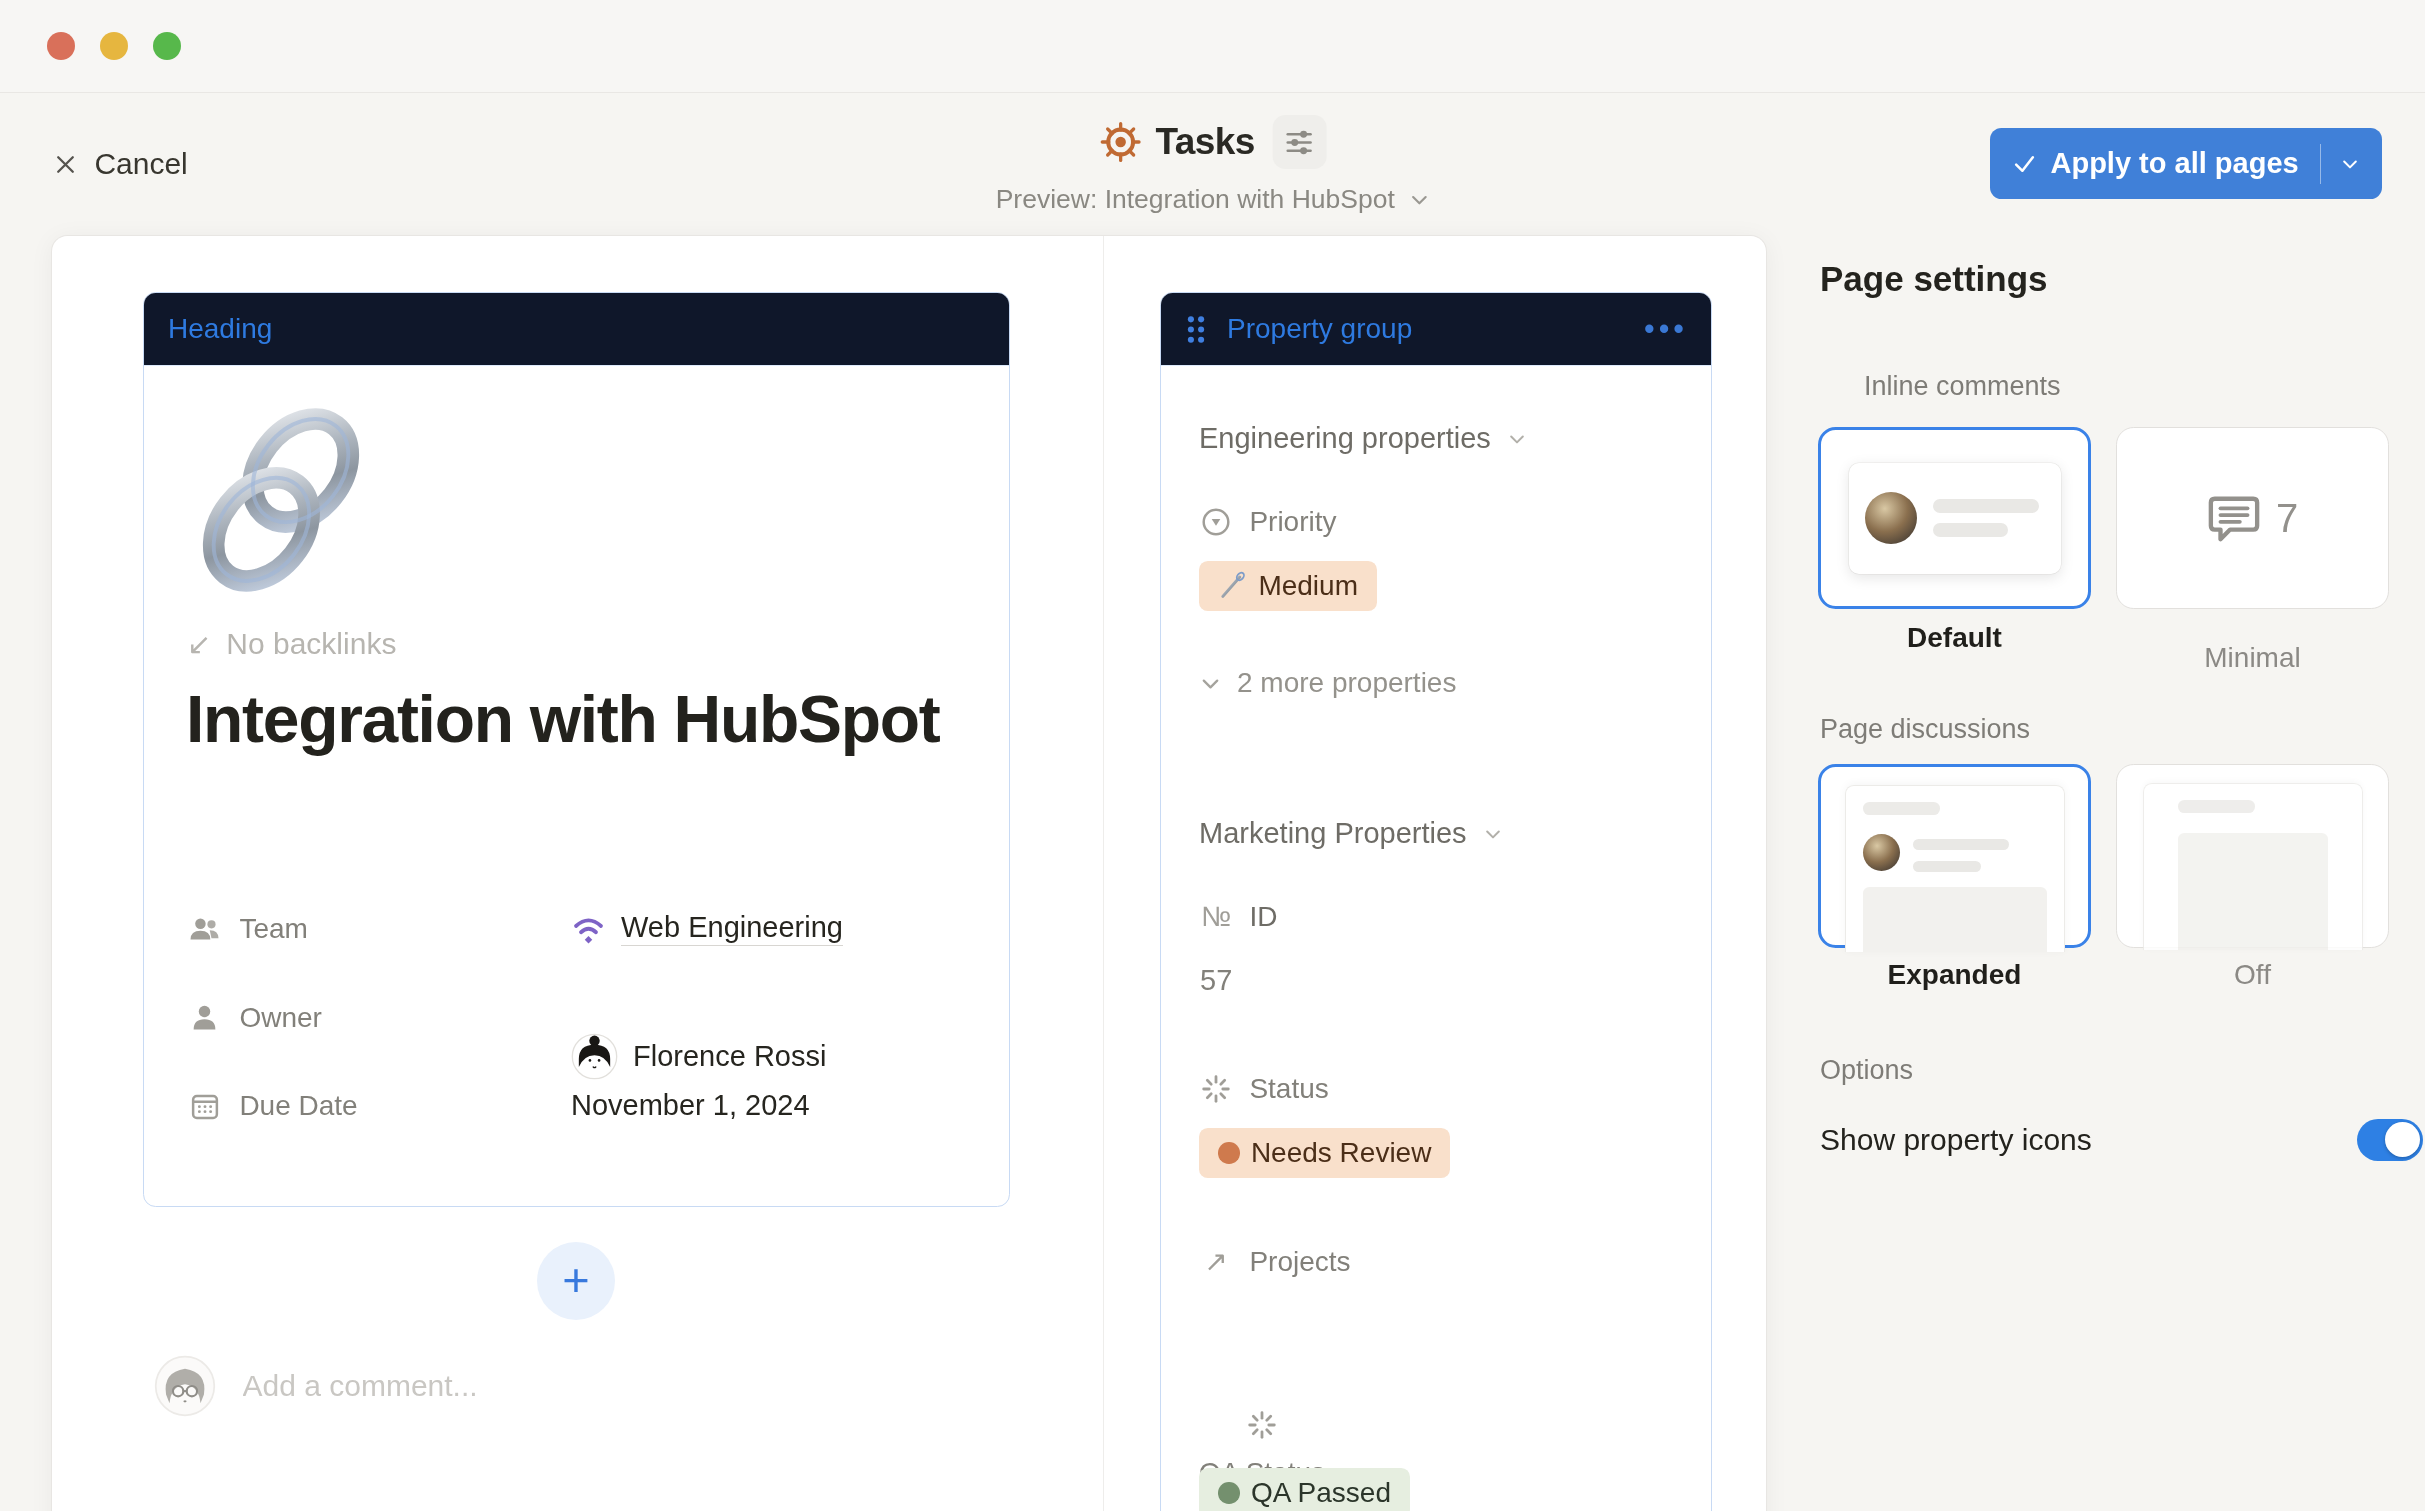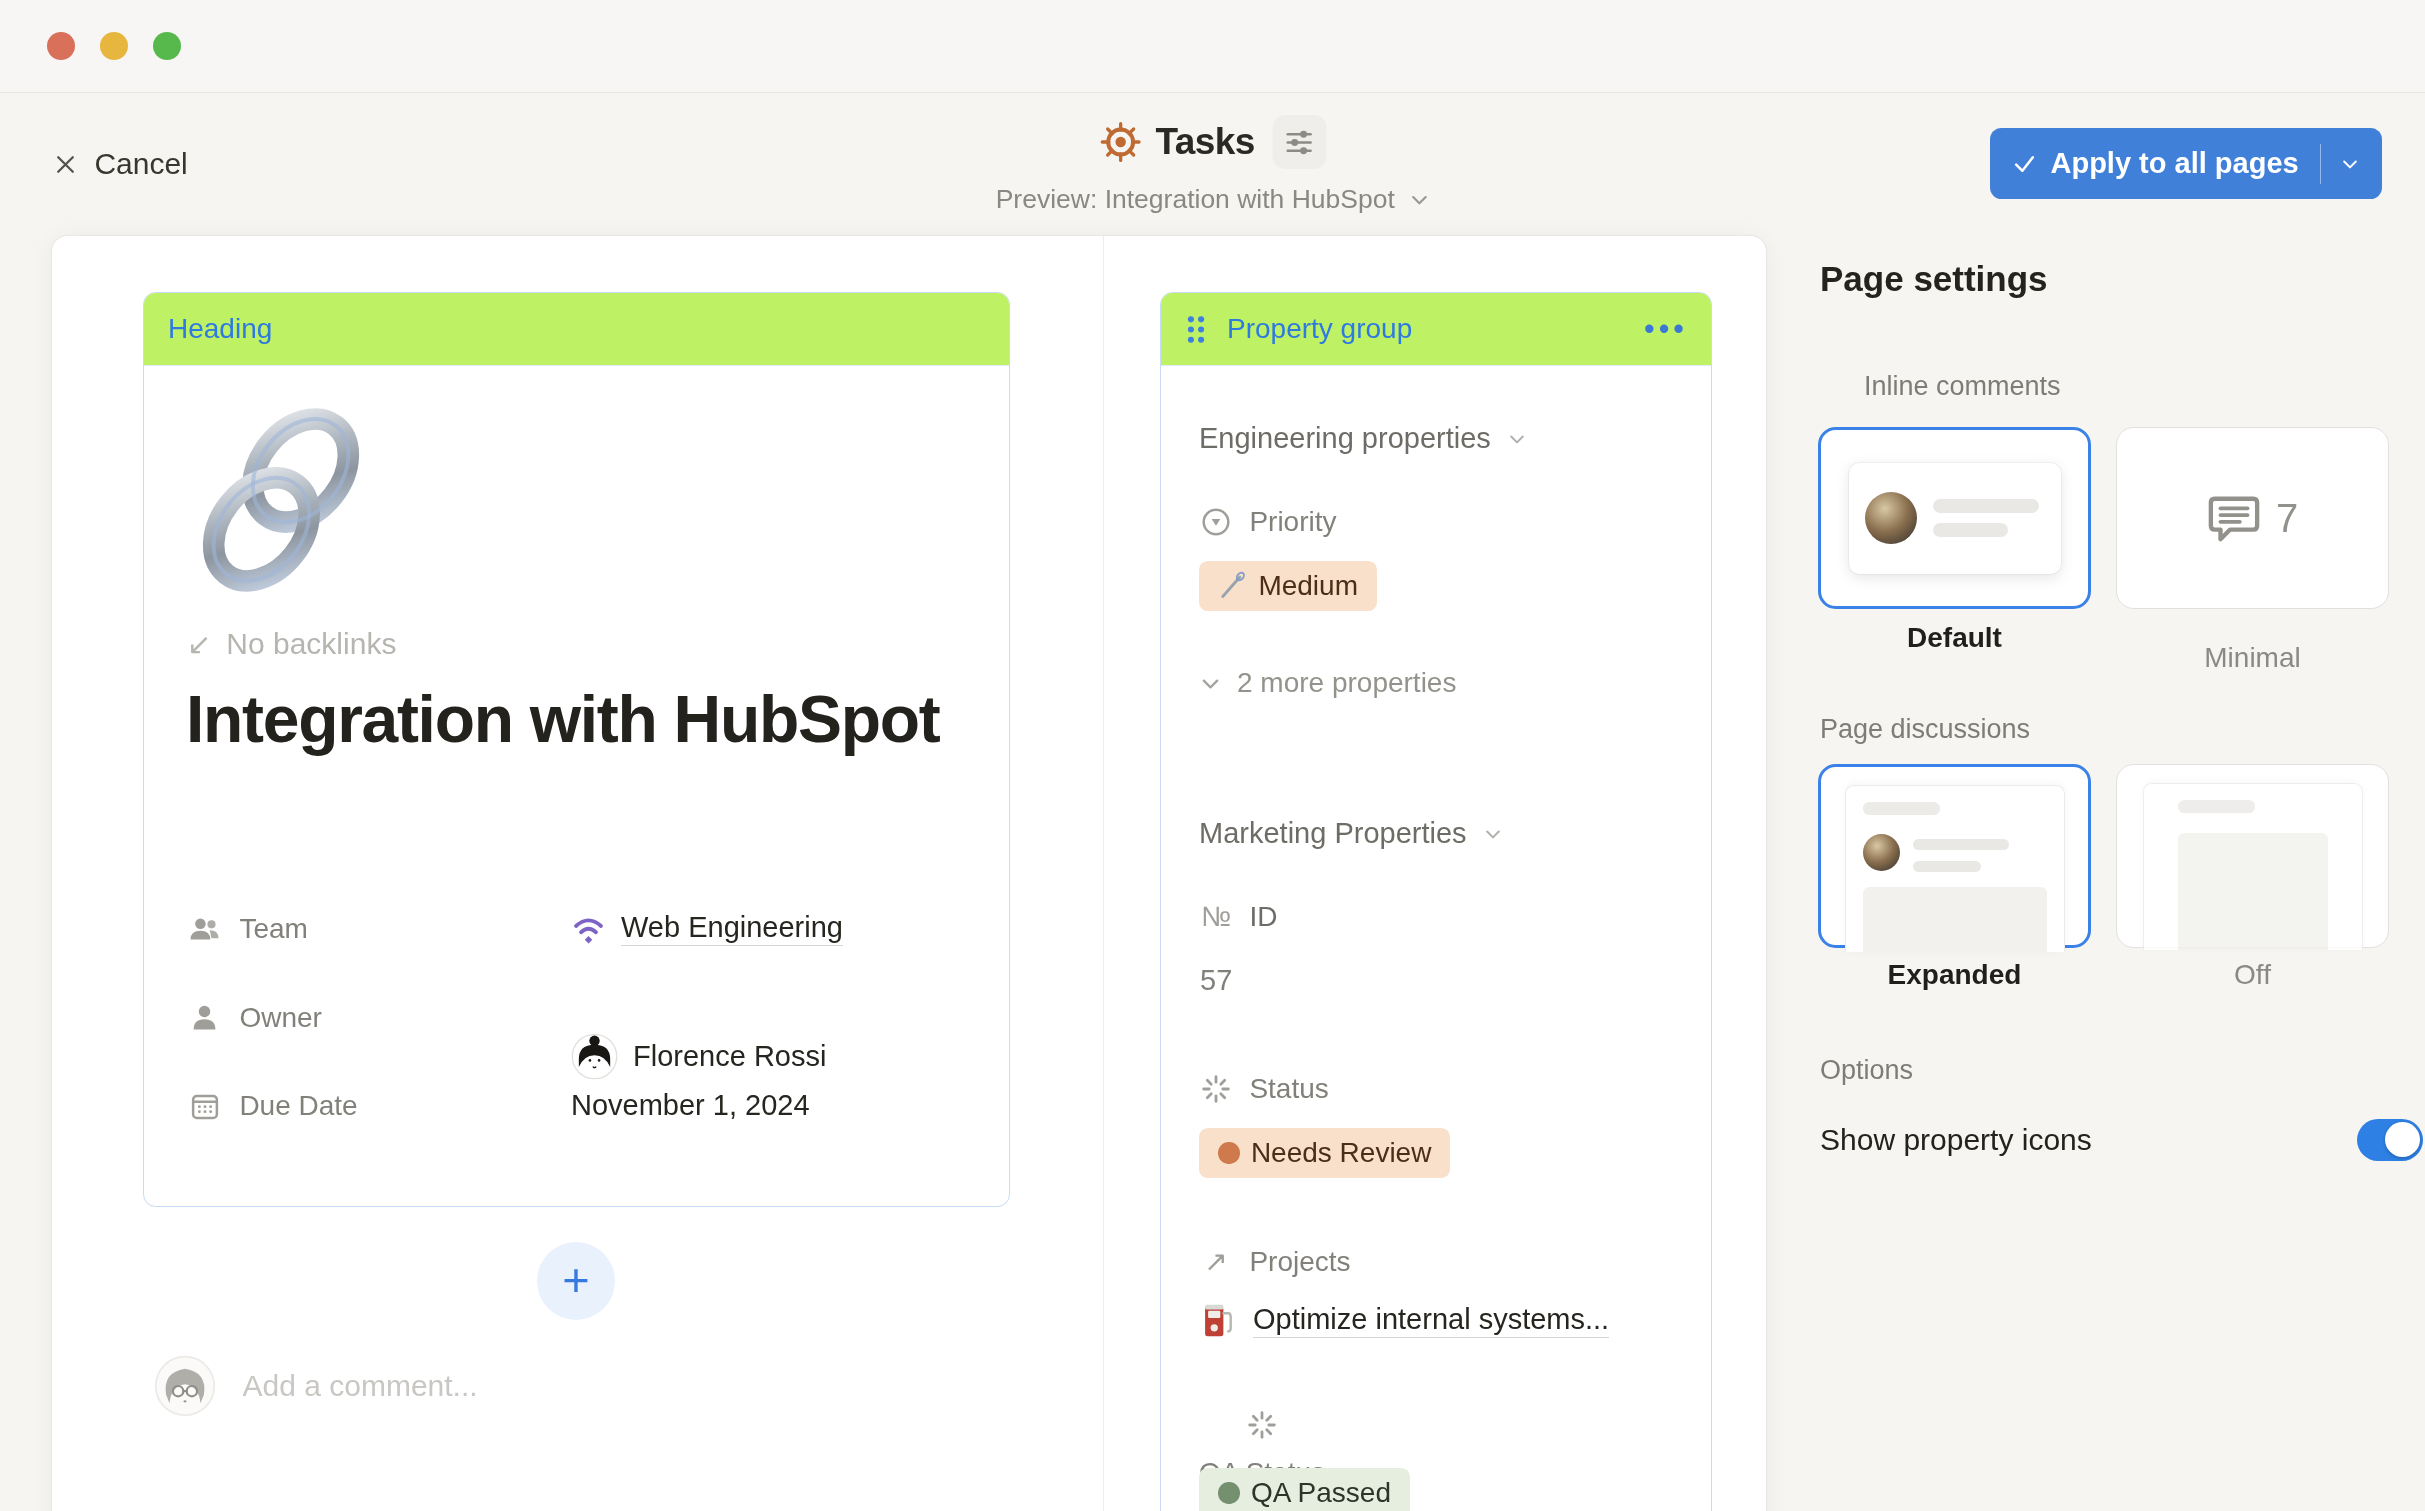--- a/index.html
+++ b/index.html
@@ -33,21 +33,21 @@
   #apply-btn .check { width:25px; height:25px; margin-right:14px; }
   #apply-btn .lbl { font-size:29px; font-weight:600; letter-spacing:0; }
   #apply-btn .divider { width:1.3px; height:40px; background:rgba(255,255,255,.45); margin:0 19px 0 21.5px; }
   #apply-btn .chev { width:20px; height:20px; }
 
   
   #modal { position:absolute; left:51px; top:235px; width:1716px; height:1327px; background:#fff; border:1.3px solid #e8e6e3; border-bottom:none; border-radius:16.4px 16.4px 0 0; overflow:hidden; box-shadow:0 3.8px 25px rgba(0,0,0,.05); }
   #col-divider { position:absolute; left:1051px; top:0; width:1.3px; height:100%; background:#eeedeb; }
 
   .preview-card { position:absolute; border:1.9px solid #c8daf4; border-radius:12.6px; background:#fff; overflow:hidden; }
-  .preview-card .band { height:73px; background:#bef264; display:flex; align-items:center; padding:0 24px; border-bottom:0.6px solid #ddeafc; }
+  .preview-card .band { height:73px; background:#0f172a; display:flex; align-items:center; padding:0 24px; border-bottom:0.6px solid #ddeafc; }
   .preview-card .band .band-label { font-size:28px; font-weight:500; color:#2e7ae0; }
 
   
   #heading-card { left:91px; top:56px; width:867px; height:915px; }
   #chain-art { position:absolute; left:39px; top:107px; width:196px; height:196px; }
   #backlinks-row { position:absolute; left:43px; top:334px; display:flex; align-items:center; gap:15px; color:#b7b5b0; }
   #backlinks-row .arrow { font-size:29px; }
   #backlinks-row .lbl { font-size:30px; }
   #page-title { position:absolute; left:42px; top:383px; width:758px; font-size:66px; line-height:1.32; font-weight:700; color:#23221d; letter-spacing:-1.3px; }
   .prop-row { position:absolute; left:42px; display:flex; align-items:center; height:51px; }
@@ -481,26 +481,20 @@
       </div>
       <div class="pill" id="pill-status">
         <span class="dot"></span>
         <span>Needs Review</span>
       </div>
 
       <div class="pg-row" id="row-projects">
         <span class="icon-box">↗</span>
         <span class="plabel">Projects</span>
       </div>
-      <div id="project-link">
-        <svg viewBox="0 0 62 62" width="39" height="39">
-            <use href="#i-pump"></use>
-          </svg>
-        <span class="lbl">Optimize internal systems...</span>
-      </div>
 
       <div class="pg-row" id="row-qa">
         <span class="icon-box">
             <svg viewBox="0 0 50 50" width="32" height="32">
               <use href="#i-spinner"></use>
             </svg>
           </span>
         <span class="plabel">QA Status</span>
       </div>
       <div class="pill" id="pill-qa">

